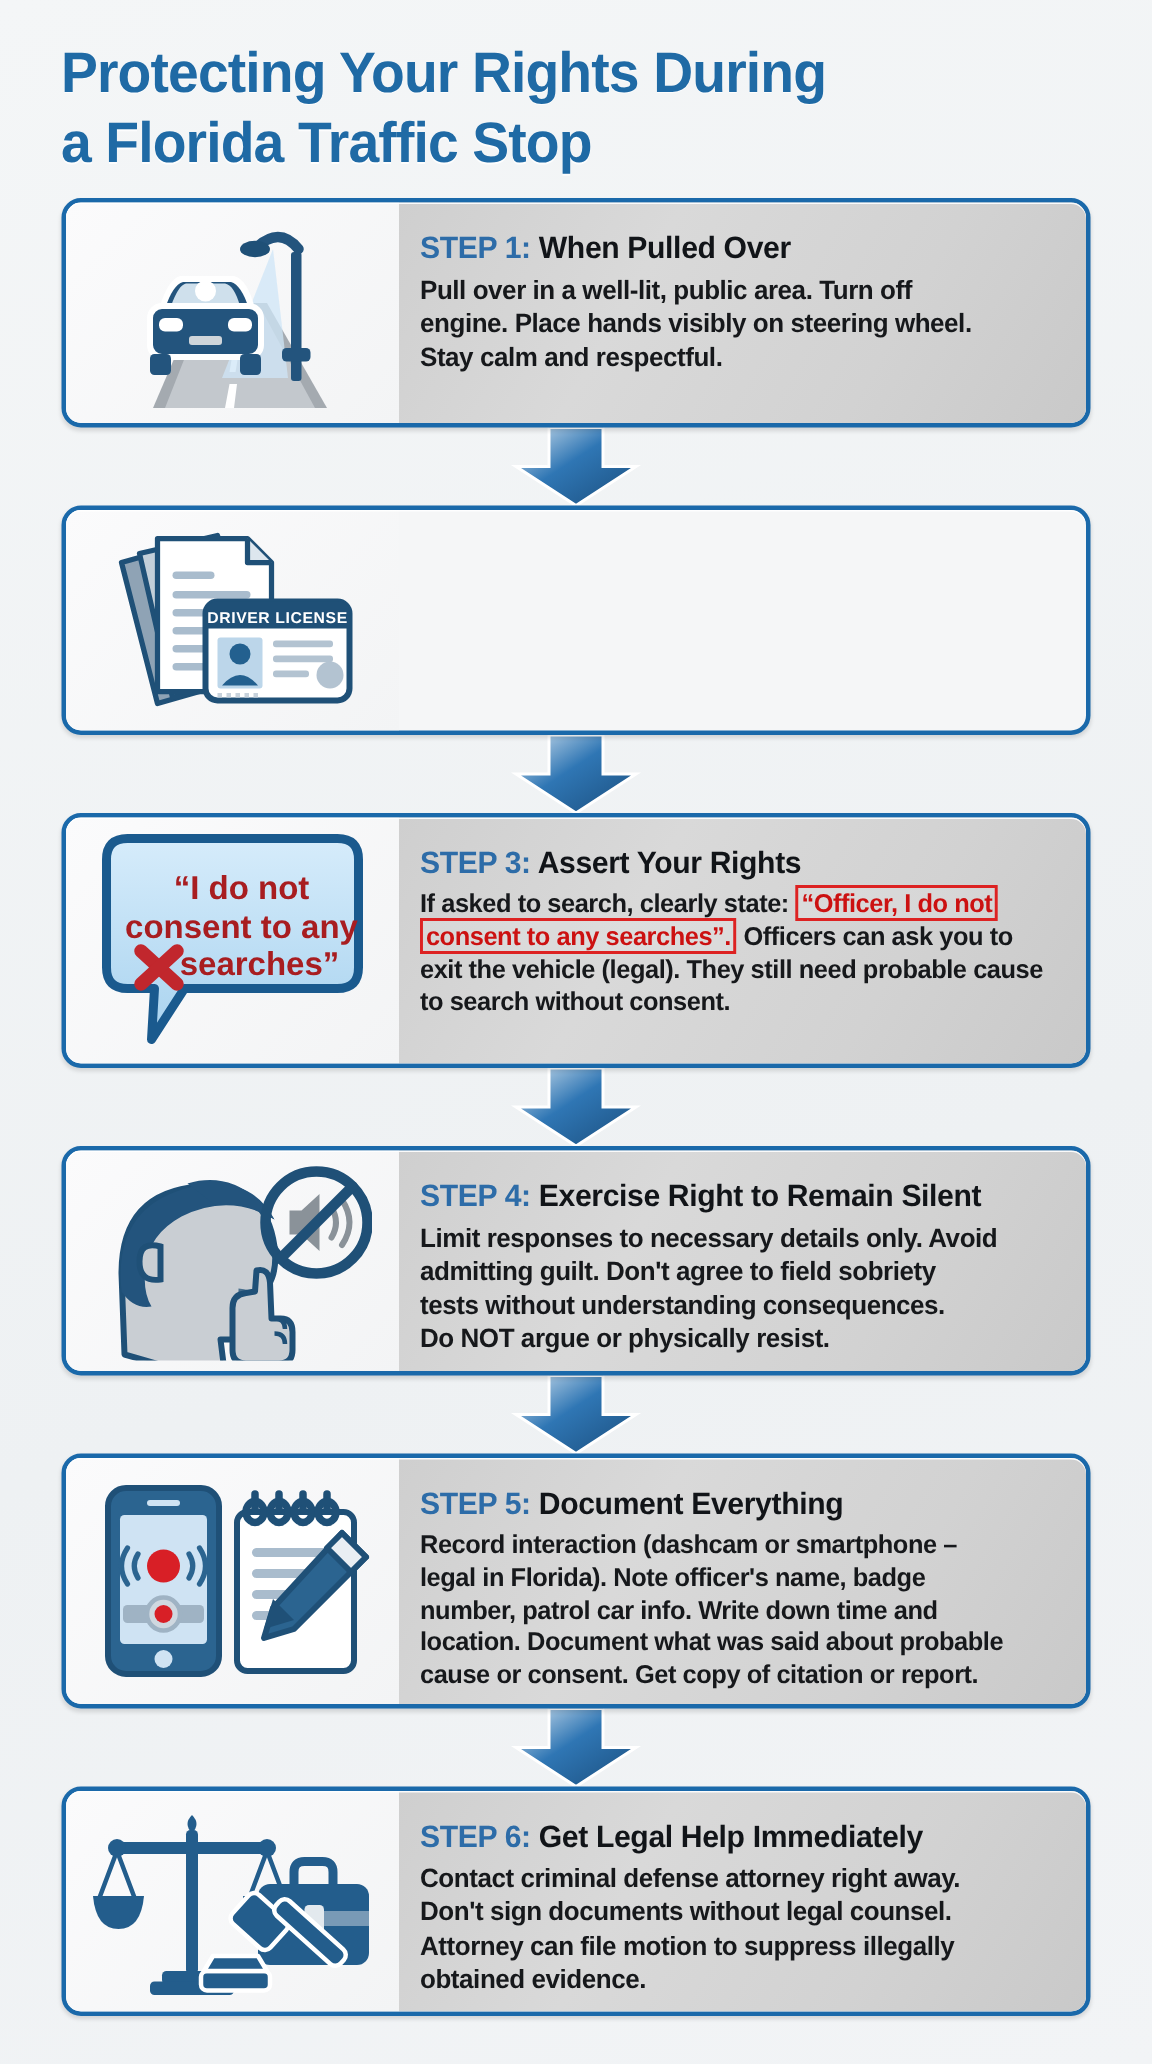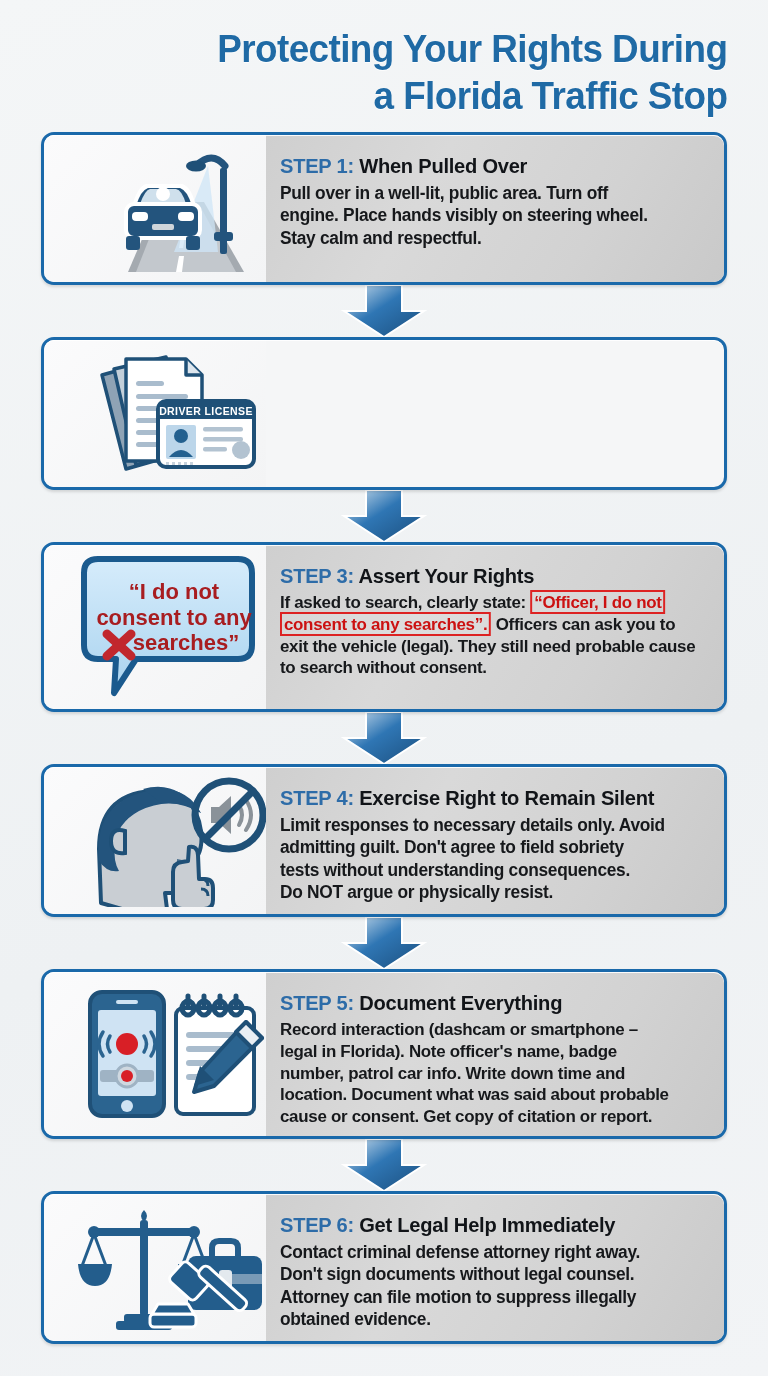--- a/index.html
+++ b/index.html
@@ -11,21 +11,21 @@
   }
   #page {
     position: relative;
     width: 768px; height: 1376px;
     background: linear-gradient(160deg, #f4f6f7 0%, #eef1f3 60%, #f2f4f6 100%);
   }
 
   
   #title {
     padding: 26px 30px 0 30px;
-    text-align: right;
+    text-align: left;
   }
   #title .line {
     display: block;
     color: #1f6aa5;
     font-weight: bold;
     font-size: 38px;
     line-height: 47px;
     letter-spacing: -0.6px;
     transform: scaleX(0.97);
     text-shadow: 0 1px 0 rgba(255,255,255,0.8);
@@ -57,21 +57,21 @@
     box-shadow: inset 0 1px 0 rgba(255,255,255,0.9);
   }
   .card.tall { height: 170px; }
 
   .icon-panel {
     width: 222px;
     flex: 0 0 222px;
     background: linear-gradient(135deg, #fbfbfc 0%, #f3f4f5 100%);
     display: flex;
     align-items: center;
-    justify-content: flex-end;
+    justify-content: center;
   }
   .text-panel {
     flex: 1;
     background: linear-gradient(120deg, #cfcfcf 0%, #d9d9d9 35%, #d2d2d2 70%, #c9c9c9 100%);
     padding: 18px 16px 10px 14px;
     display: flex;
     flex-direction: column;
     justify-content: flex-start;
   }
 

